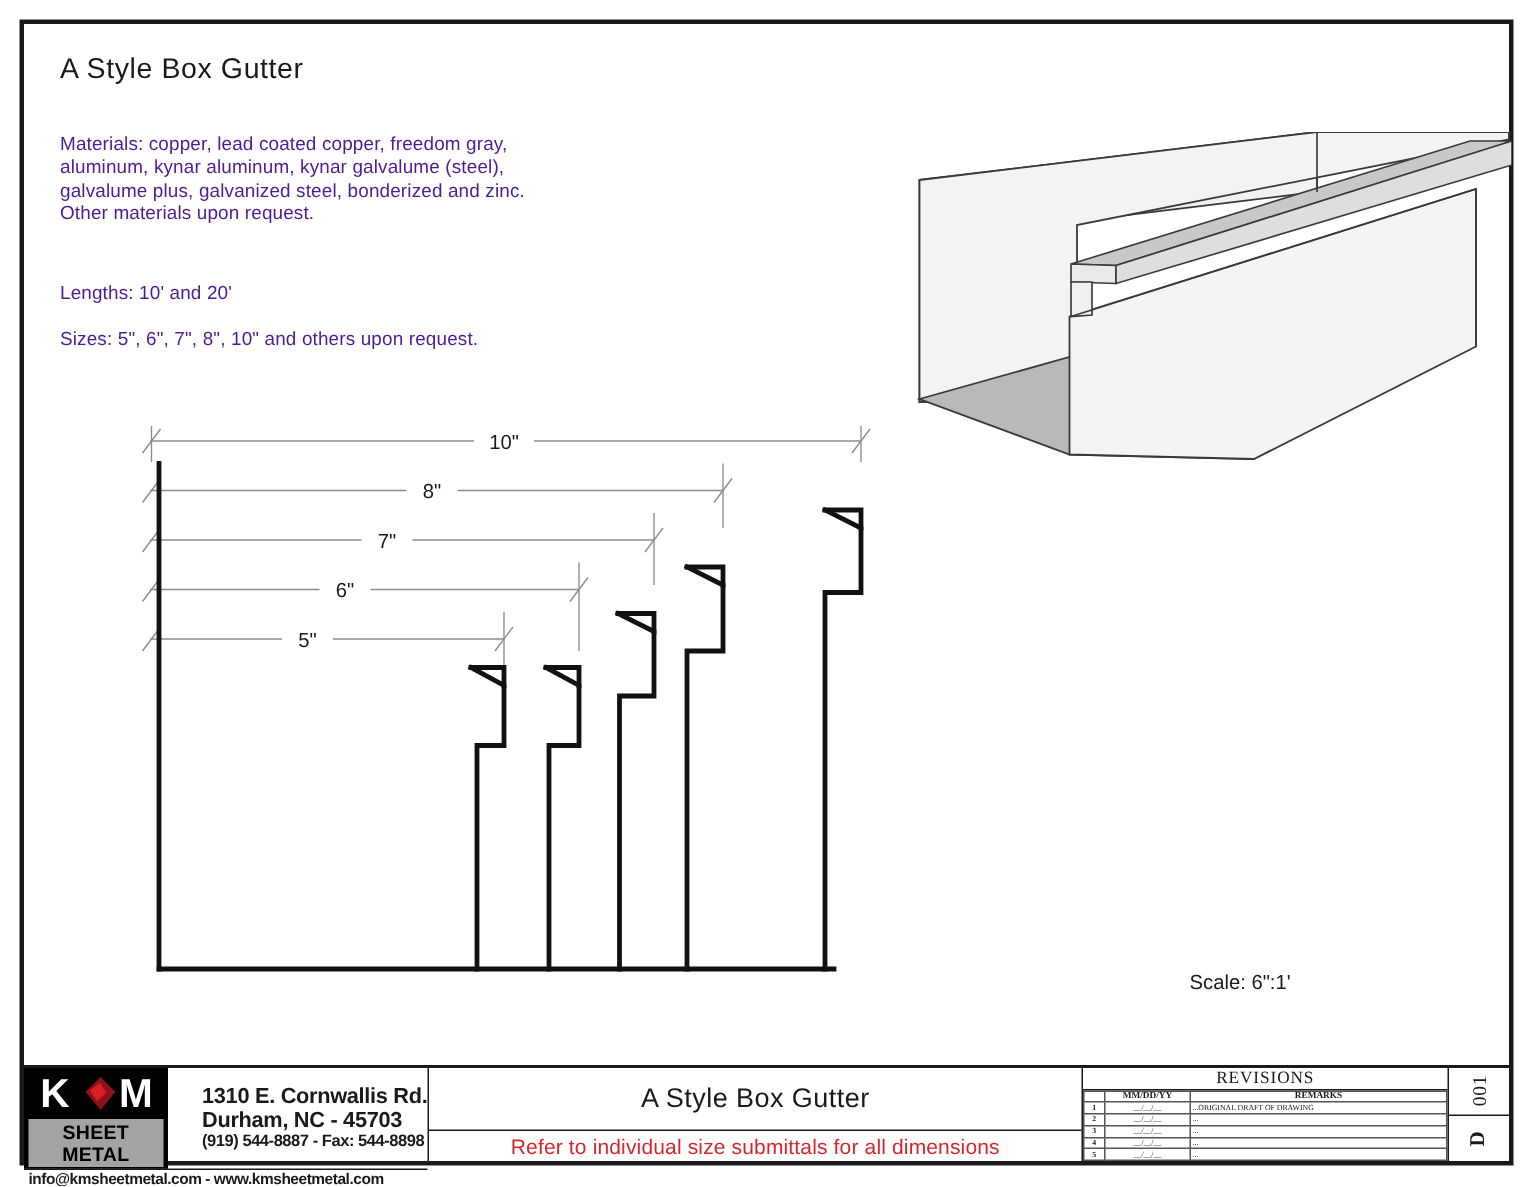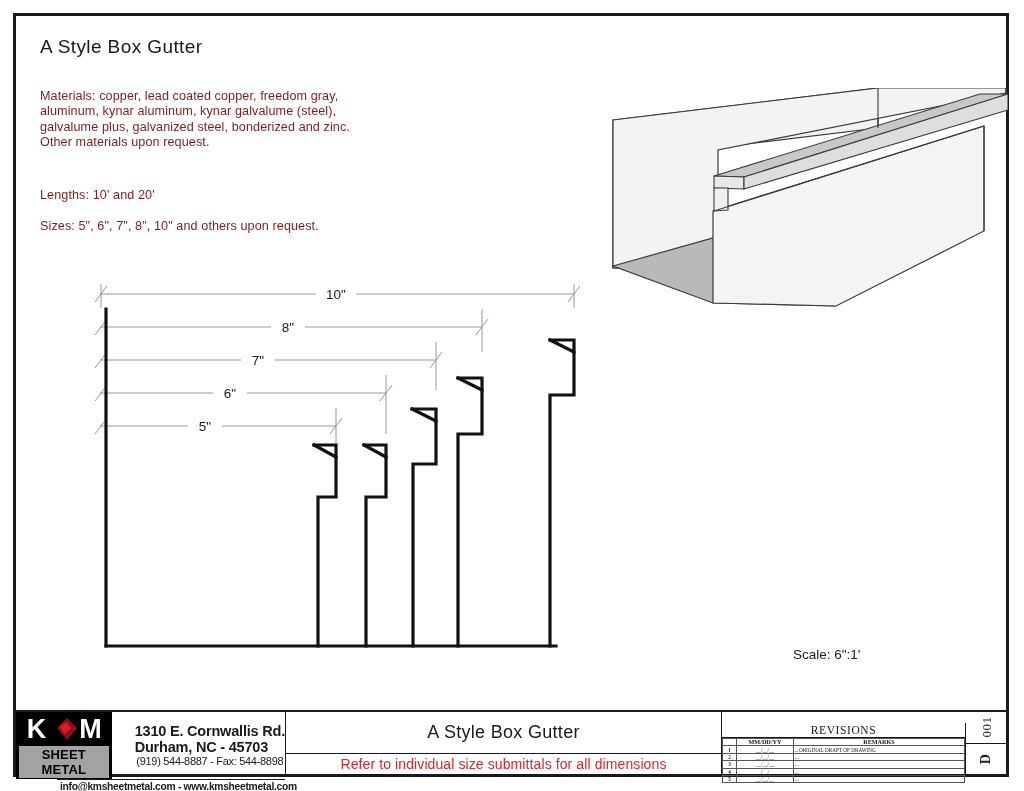--- a/index.html
+++ b/index.html
@@ -38,21 +38,21 @@
     font-size: 19px;
     letter-spacing: 0.4px;
     color: #1a1a1a;
     white-space: nowrap;
   }
   .spec-para {
     position: absolute;
     left: 40px;
     font-size: 12.6px;
     line-height: 15.4px;
-    color: #7f1d1d;
+    color: #4c1d95;
     white-space: pre-line;
     letter-spacing: 0.1px;
   }
   #spec-materials { top: 89px; }
   #spec-lengths   { top: 188px; }
   #spec-sizes     { top: 219px; }
 
   
   #scale-note {
     position: absolute;
@@ -160,36 +160,34 @@
   .addr-big {
     font-size: 14.5px;
     font-weight: bold;
     color: #1a1a1a;
     line-height: 16px;
     letter-spacing: -0.2px;
     white-space: nowrap;
   }
   .addr-small {
     font-size: 11px;
-    font-weight: normal;
+    font-weight: bold;
     color: #1a1a1a;
     line-height: 13px;
     letter-spacing: -0.3px;
     white-space: nowrap;
-    text-align: center;
   }
   #tb-company-email {
     font-size: 10.3px;
     font-weight: bold;
     color: #1a1a1a;
     letter-spacing: -0.3px;
     border-top: 1.2px solid #1a1a1a;
     padding: 1px 0 0 3px;
     white-space: nowrap;
-    margin-left: 41px;
   }
 
   
   #tb-center {
     flex: 1 1 auto;
     display: flex;
     flex-direction: column;
     border-right: 1.5px solid #1a1a1a;
     box-sizing: border-box;
   }
@@ -215,21 +213,20 @@
   }
 
   
   #tb-revisions {
     width: 244px;
     border-right: 1.5px solid #1a1a1a;
     box-sizing: border-box;
     display: flex;
     flex-direction: column;
     font-family: "Liberation Serif", serif;
-    margin-top: 11px;
   }
   #rev-title {
     text-align: center;
     font-size: 11.5px;
     letter-spacing: 0.6px;
     color: #1a1a1a;
     line-height: 14px;
     border-bottom: 1px solid #1a1a1a;
   }
   #rev-table {

